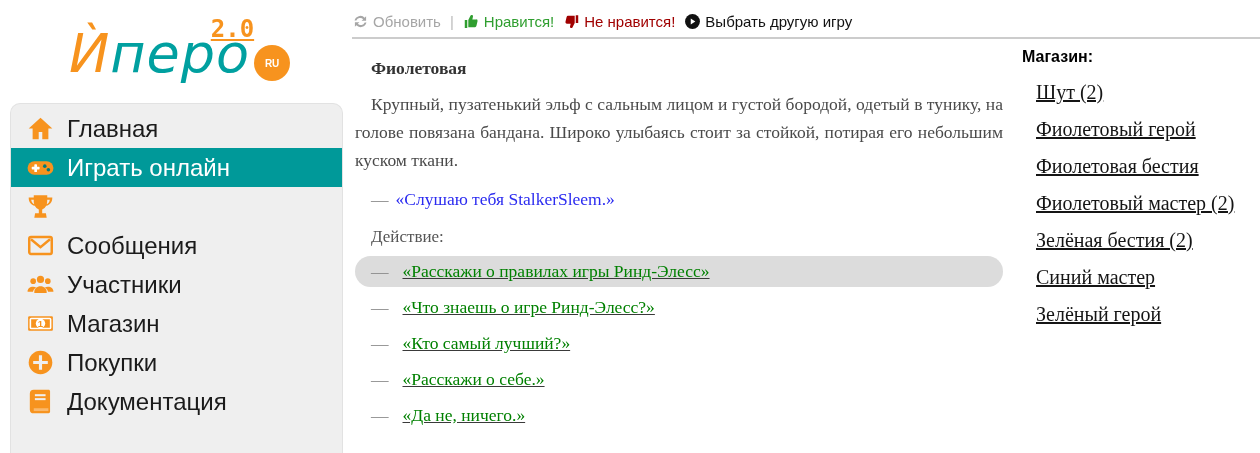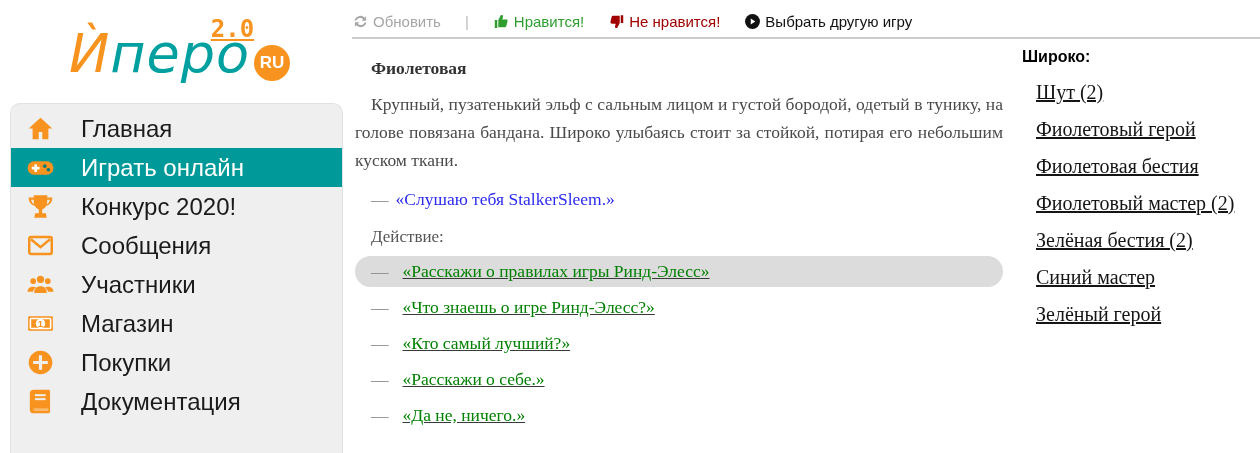--- a/index.html
+++ b/index.html
@@ -19,41 +19,41 @@
     font-family:"DejaVu Sans", sans-serif; font-weight:200; font-style:italic;
     font-size:54px; letter-spacing:1px; color:#00a0a0; line-height:1;
   }
   .brand .first { color:#f7931e; }
   .ver {
     position:absolute; top:-12px; right:30px; color:#f7931e;
     font-family:"DejaVu Sans Mono", monospace; font-weight:bold; font-size:24px;text-decoration:underline;
   }
   .ru-badge {
     position:absolute; right:-6px; top:18px; width:36px; height:36px; border-radius:50%;
-    background:#f7931e; color:#fff; font-weight:bold; font-size:17px;
+    background:#f7931e; color:#fff; font-weight:bold; font-size:10px;
     display:flex; align-items:center; justify-content:center;
   }
 
   
   .menu-panel {
     position:absolute; left:10px; top:103px; width:333px; bottom:0;
     background:#efefef; border:1px solid #e2e2e2; border-bottom:none;
     border-radius:10px 10px 0 0; padding-top:5px;
   }
   .menu-item {
-    display:flex; align-items:center; gap:27px; height:39px; padding-left:16px;
+    display:flex; align-items:center; gap:13px; height:39px; padding-left:16px;
     font-size:24px; color:#1b1b1b; cursor:pointer; white-space:nowrap;
   }
   .menu-item.active { background:#009999; color:#fff; }
   .menu-item svg { width:27px; height:27px; flex:none; }
 
   
   .toolbar {
     position:absolute; left:352px; top:9px; height:24px;
-    display:flex; align-items:center; gap:24px; font-size:15px; white-space:nowrap;
+    display:flex; align-items:center; gap:9px; font-size:15px; white-space:nowrap;
   }
   .toolbar svg { width:17px; height:17px; vertical-align:-3px; margin-right:4px; }
   .tb-refresh { color:#a6a6a6; cursor:pointer; }
   .tb-sep { color:#bbb; }
   .tb-like { color:#2f9e2f; cursor:pointer; }
   .tb-dislike { color:#a00000; cursor:pointer; }
   .tb-choose { color:#111; cursor:pointer; }
   .divider { position:absolute; left:352px; right:0; top:37px; height:2px; background:#ccc; }
 
   
@@ -114,21 +114,20 @@
       <rect x="6.5" y="9.1" width="2.4" height="7" rx="0.6" fill="#fff"></rect>
       <circle cx="15.8" cy="10.8" r="1.6" fill="#007a7a"></circle>
       <circle cx="19" cy="14" r="1.6" fill="#007a7a"></circle>
     </svg>
     <span>Играть онлайн</span>
   </div>
   <div class="menu-item">
     <svg viewBox="0 0 24 24">
         <path fill="#f7931e" d="M6 2h12v2h4.5c0 4.2-2.1 6.6-5.4 7.4a6.4 6.4 0 0 1-3.6 3.3V18h3.3l.7 4H6.5l.7-4h3.3v-3.3a6.4 6.4 0 0 1-3.6-3.3C3.6 10.6 1.5 8.2 1.5 4H6V2zm-2.3 4c.3 1.9 1.2 3.2 2.7 3.9A9.6 9.6 0 0 1 6 6H3.7zM18 6c0 1.4-.1 2.7-.4 3.9 1.5-.7 2.4-2 2.7-3.9H18z"></path>
       </svg>
-    <span>Конкурс 2020!</span>
   </div>
   <div class="menu-item">
     <svg viewBox="0 0 24 24">
       <rect x="2" y="4.5" width="20" height="15" rx="1.5" fill="none" stroke="#f7931e" stroke-width="2.2"></rect>
       <path d="M3.5 6.5 12 13.5 20.5 6.5" fill="none" stroke="#f7931e" stroke-width="2.2"></path>
     </svg>
     <span>Сообщения</span>
   </div>
   <div class="menu-item">
     <svg viewBox="0 0 24 24">
@@ -213,21 +212,21 @@
         <span class="option-link">«Расскажи о себе.»</span>
     </div>
     <div class="option">
       <span class="dash">—</span>
         <span class="option-link">«Да не, ничего.»</span>
     </div>
   </div>
 </main>
 
 <aside class="deck-col">
-  <div class="deck-title">Широко:</div>
+  <div class="deck-title">Магазин:</div>
   <a class="deck-link">Шут (2)</a>
   <a class="deck-link">Фиолетовый герой</a>
   <a class="deck-link">Фиолетовая бестия</a>
   <a class="deck-link">Фиолетовый мастер (2)</a>
   <a class="deck-link">Зелёная бестия (2)</a>
   <a class="deck-link">Синий мастер</a>
   <a class="deck-link">Зелёный герой</a>
 </aside>
 
 </body></html>

